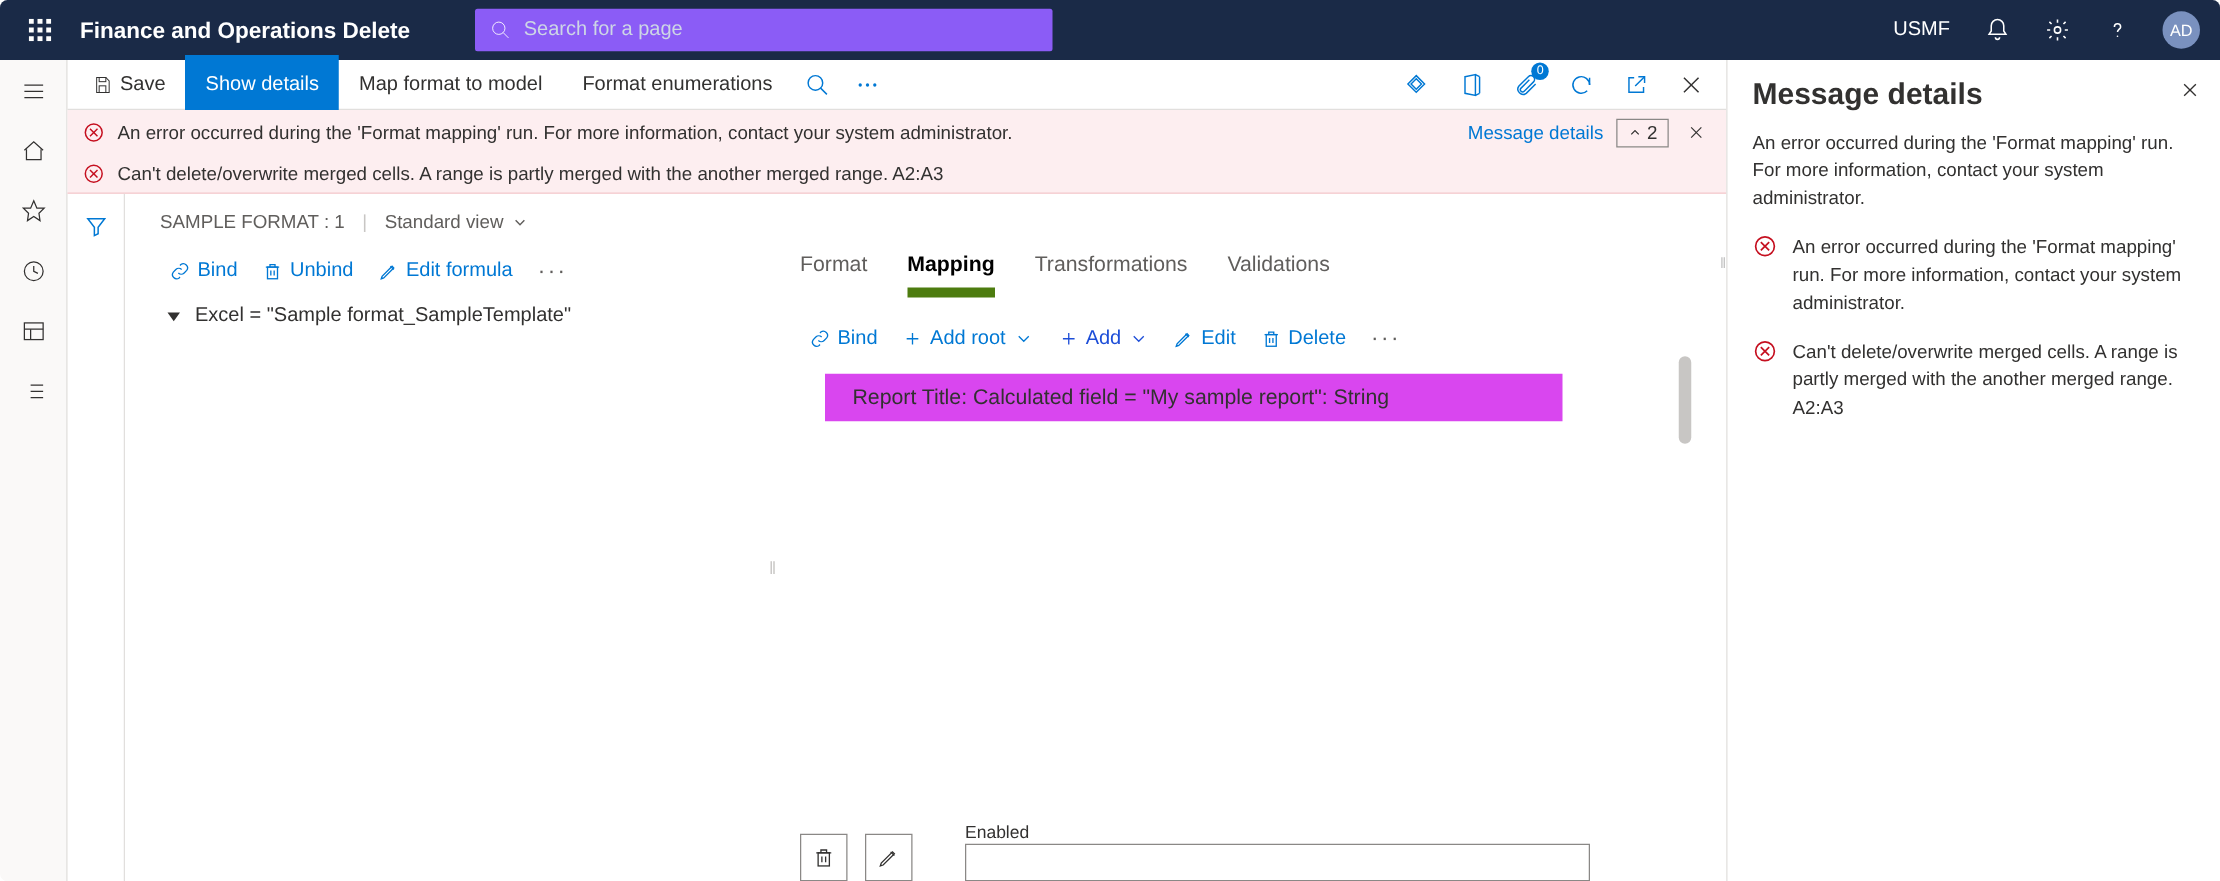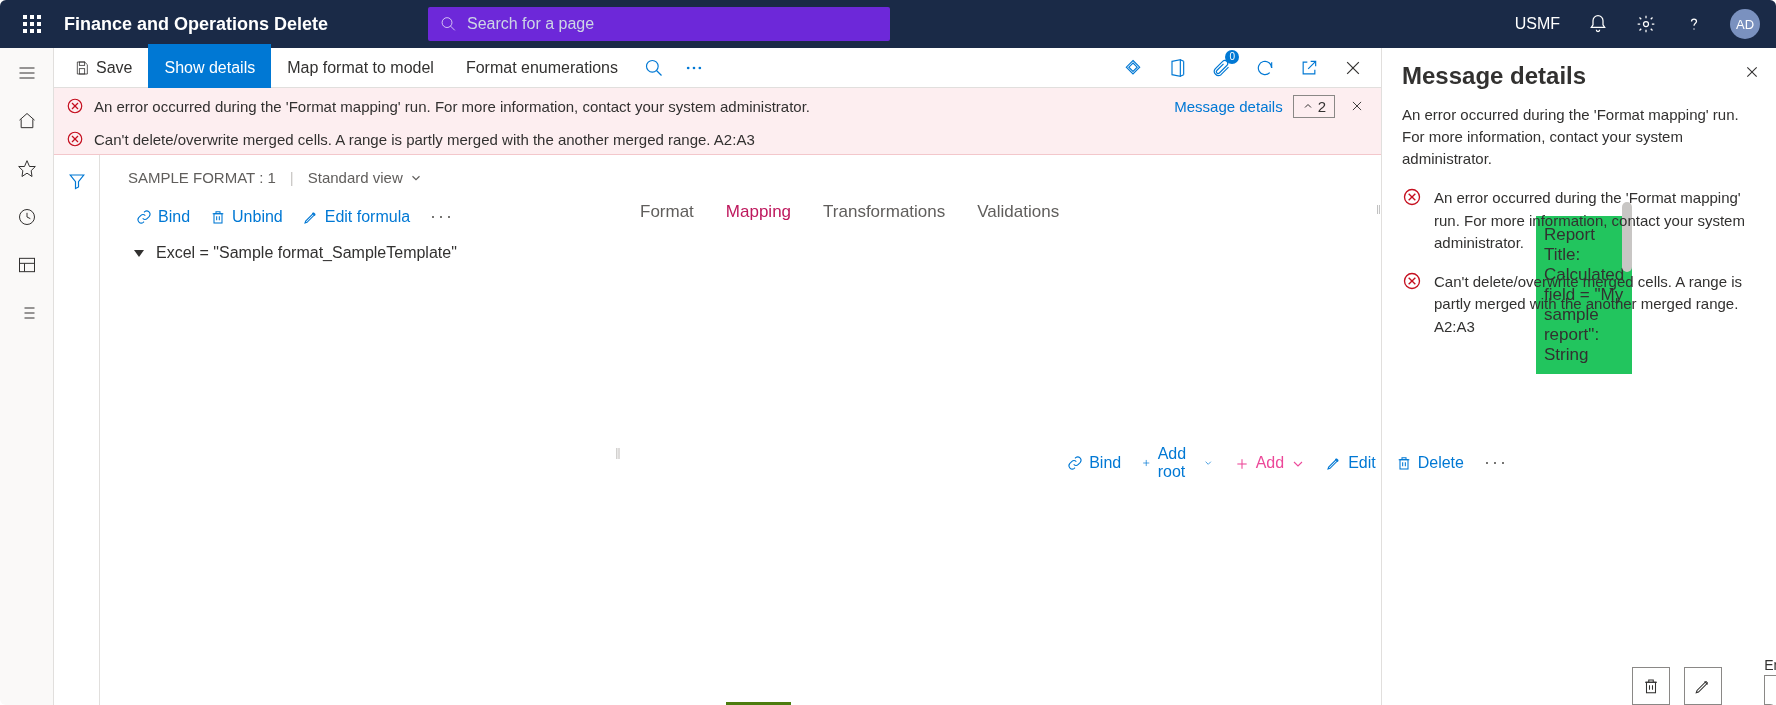--- a/index.html
+++ b/index.html
@@ -2,21 +2,21 @@
 <html><head>
 <meta charset="utf-8">
 <style>
 * { box-sizing: border-box; margin: 0; padding: 0; }
 body { font-family: "Segoe UI", Arial, sans-serif; font-size: 14px; color: #323130; background: #fff; overflow: hidden; }
 .root { display: flex; flex-direction: column; width: 1776px; height: 705px; border-radius: 6px; overflow: hidden; }
 .topbar { display: flex; align-items: center; height: 48px; background: #1a2a47; color: #fff; padding: 0 8px; }
 .waffle { width: 48px; height: 48px; display: flex; align-items: center; justify-content: center; cursor: pointer; }
 .waffle svg { width: 18px; height: 18px; fill: #fff; }
 .app-title { font-size: 18px; font-weight: 600; margin-left: 8px; }
-.searchbox { display: flex; align-items: center; background: #6d28d9; height: 34px; border-radius: 2px; margin-left: 100px; width: 462px; padding: 4px 12px; }
+.searchbox { display: flex; align-items: center; background: #8b5cf6; height: 34px; border-radius: 2px; margin-left: 52px; width: 462px; padding: 4px 12px; }
 .searchbox svg { width: 18px; height: 18px; stroke: #fff; fill: none; }
 .searchbox input { background: transparent; border: none; outline: none; color: #fff; font-size: 16px; margin-left: 10px; width: 100%; }
 .searchbox input::placeholder { color: #cdd6e5; }
 .topbar-right { margin-left: auto; display: flex; align-items: center; gap: 8px; }
 .company { font-size: 16px; font-weight: 400; padding: 0 10px; }
 .ticon { width: 40px; height: 48px; display: flex; align-items: center; justify-content: center; cursor: pointer; }
 .ticon svg { width: 20px; height: 20px; stroke: #fff; fill: none; stroke-width: 1.5; }
 .avatar { width: 30px; height: 30px; border-radius: 50%; background: #7a91bf; color: #fff; display: flex; align-items: center; justify-content: center; font-size: 13px; margin: 0 8px; }
 .body-row { display: flex; flex: 1; min-height: 0; }
 .leftrail { width: 54px; background: #faf9f8; border-right: 1px solid #e1dfdd; display: flex; flex-direction: column; align-items: center; padding-top: 4px; gap: 6px; }
@@ -58,29 +58,29 @@
 .left-toolbar { display: flex; align-items: center; gap: 4px; padding-bottom: 10px; }
 .lt-btn { display: flex; align-items: center; gap: 6px; color: #0078d4; font-size: 16px; padding: 4px 8px; cursor: pointer; }
 .lt-btn svg { width: 16px; height: 16px; stroke: #0078d4; fill: none; stroke-width: 1.6; }
 .lt-more { color: #605e5c; font-size: 18px; padding: 4px 8px; cursor: pointer; letter-spacing: 2px; }
 .tree { padding-left: 4px; }
 .tree-row1 { display: flex; align-items: center; gap: 10px; font-size: 16px; padding: 3px 0; }
 .tree-row1 .tw { width: 14px; height: 14px; display: flex; align-items: center; justify-content: center; cursor: pointer; }
 .tree-row1 .tw svg { width: 12px; height: 12px; fill: #323130; }
 .tree-row2 { margin-left: 28px; margin-top: 2px; background: #cfe3fb; padding: 5px 12px; font-size: 16px; width: 440px; }
 .vsplitter { width: 4px; display: flex; align-items: center; justify-content: center; color: #c8c6c4; cursor: col-resize; }
-.right-pane { flex: 1; display: flex; flex-direction: row; padding-left: 20px; min-width: 0; }
+.right-pane { flex: 1; display: flex; flex-direction: column; padding-left: 20px; min-width: 0; }
 .tabs { display: flex; gap: 32px; font-size: 17px; color: #605e5c; border-bottom: 0 solid #e1dfdd; }
 .tab { padding: 0 0 8px 0; cursor: pointer; }
-.tab.active { color: #be185d; border-bottom: 3px solid #4d7c0f; font-weight: 400; }
+.tab.active { color: #000000; border-bottom: 8px solid #4d7c0f; font-weight: 700; }
 .rt-toolbar { display: flex; align-items: center; gap: 4px; margin-top: 18px; }
 .rt-btn { display: flex; align-items: center; gap: 6px; color: #0078d4; font-size: 16px; padding: 4px 8px; cursor: pointer; }
-.rt-btn.disabled { color: #ec4899; align-items: flex-end; }
+.rt-btn.disabled { color: #1d4ed8; }
 .rt-btn svg { width: 16px; height: 16px; stroke: currentColor; fill: none; stroke-width: 1.6; }
-.mapping-item { margin-top: 14px; margin-left: 20px; background: #22c55e; padding: 9px 8px; font-size: 17px; max-width: 590px; position: relative; }
+.mapping-item { margin-top: 14px; margin-left: 20px; background: #d946ef; padding: 9px 22px; font-size: 17px; max-width: 590px; position: relative; }
 .scrollbar-fake { position: absolute; right: 0; top: 0; width: 10px; height: 70px; background: #c8c6c4; border-radius: 5px; }
 .bottom-area { margin-top: auto; display: flex; align-items: flex-end; gap: 14px; padding: 12px 0 0 0; }
 .sq-btn { width: 38px; height: 38px; border: 1px solid #8a8886; display: flex; align-items: center; justify-content: center; cursor: pointer; background: #fff; }
 .sq-btn svg { width: 18px; height: 18px; stroke: #323130; fill: none; stroke-width: 1.4; }
 .enabled-grp { display: flex; flex-direction: column; gap: 2px; margin-left: 28px; }
 .enabled-grp label { font-size: 14px; color: #323130; }
 .enabled-grp .enbox { width: 500px; height: 30px; border: 1px solid #8a8886; background: #fff; }
 .side-panel { width: 395px; border-left: 1px solid #e1dfdd; padding: 14px 20px 0 20px; position: relative; display: flex; flex-direction: column; }
 .side-close { position: absolute; right: 12px; top: 12px; width: 24px; height: 24px; display: flex; align-items: center; justify-content: center; cursor: pointer; }
 .side-close svg { width: 16px; height: 16px; stroke: #323130; fill: none; stroke-width: 1.6; }

